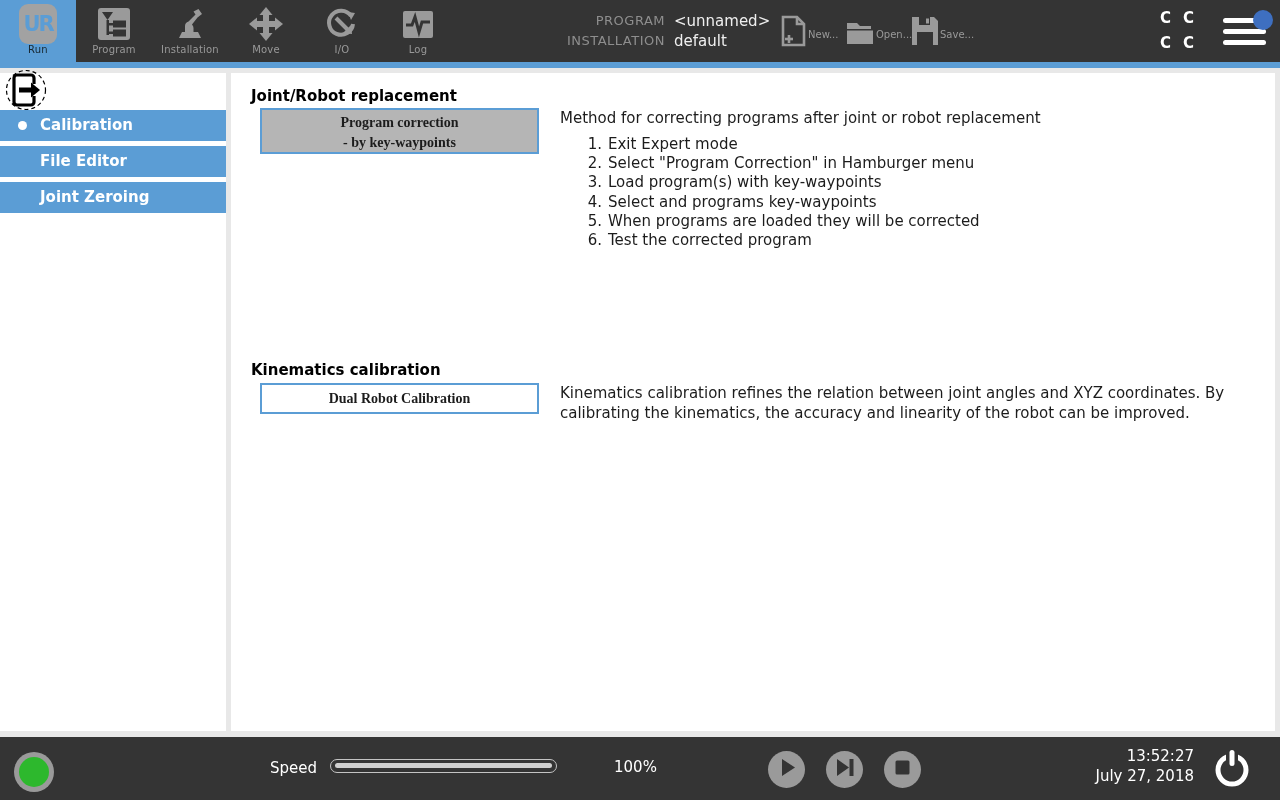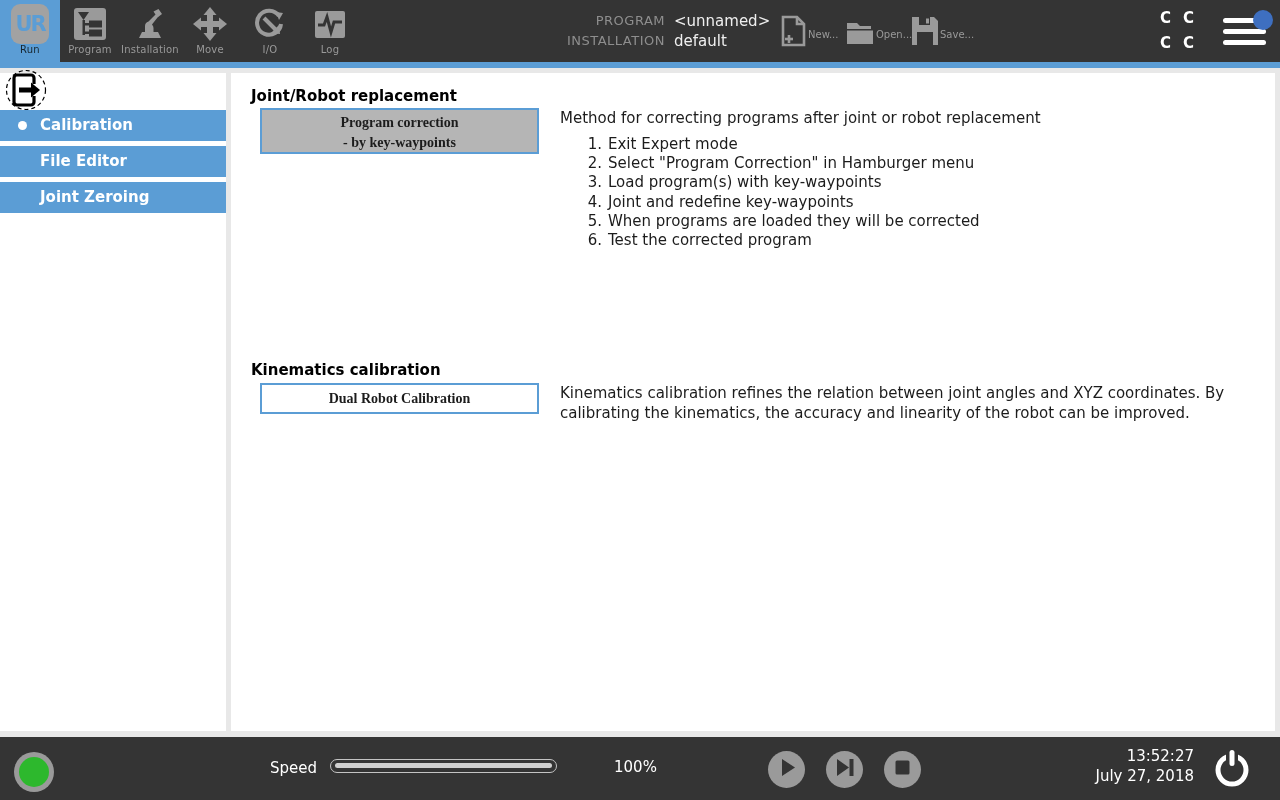--- a/index.html
+++ b/index.html
@@ -3,21 +3,21 @@
 <meta charset="utf-8">
 <style>
   * { margin:0; padding:0; box-sizing:border-box; }
   html,body { width:1280px; height:800px; overflow:hidden; }
   body { position:relative; background:#e8e8e8; font-family:"DejaVu Sans","Liberation Sans",sans-serif; color:#1c1c1c; }
 
   
   .header { position:absolute; left:0; top:0; width:1280px; height:62px; background:#343434; }
   .accent-strip { position:absolute; left:0; top:62px; width:1280px; height:6px; background:#5b9dd5; }
   .tabs { position:absolute; left:0; top:0; height:62px; display:flex; }
-  .tab { width:60px; height:62px; display:flex; flex-direction:column; align-items:center; justify-content:flex-start; padding-top:5px; cursor:pointer; }
+  .tab { width:76px; height:62px; display:flex; flex-direction:column; align-items:center; justify-content:flex-start; padding-top:5px; cursor:pointer; }
   .tab .ticon { width:38px; height:38px; display:flex; align-items:center; justify-content:center; }
   .tab .tlabel { font-size:10px; color:#999; margin-top:1px; letter-spacing:.2px; }
   .tab.selected { background:#5b9dd5; }
   .tab.selected .tlabel { color:#17262f; }
   .urlogo { width:40px; height:40px; background:#a2a2a2; border-radius:9px; display:flex; align-items:center; justify-content:center; font-weight:bold; font-size:21px; color:#5b9dd5; letter-spacing:-2px; }
 
   .prog-info { position:absolute; left:420px; top:0; height:62px; display:flex; align-items:center; }
   .prog-info .labels { width:245px; text-align:right; }
   .prog-info .labels div { font-size:13px; color:#8e8e8e; line-height:20px; letter-spacing:.5px; }
   .prog-info .values { margin-left:9px; }
@@ -248,21 +248,21 @@
   <div>Program correction</div>
   <div>- by key-waypoints</div>
 </button>
 
 <div class="intro-text">Method for correcting programs after joint or robot replacement</div>
 
 <ol class="steps">
   <li>Exit Expert mode</li>
   <li>Select "Program Correction" in Hamburger menu</li>
   <li>Load program(s) with key-waypoints</li>
-  <li>Joint and redefine key-waypoints</li>
+  <li>Select and programs key-waypoints</li>
   <li>When programs are loaded they will be corrected</li>
   <li>Test the corrected program</li>
 </ol>
 
 <div class="h-sec" id="h-sec2">Kinematics calibration</div>
 
 <button class="big-btn" id="btn-dualcal">Dual Robot Calibration</button>
 
 <div class="desc-text">Kinematics calibration refines the relation between joint angles and XYZ coordinates. By calibrating the kinematics, the accuracy and linearity of the robot can be improved.</div>
 

